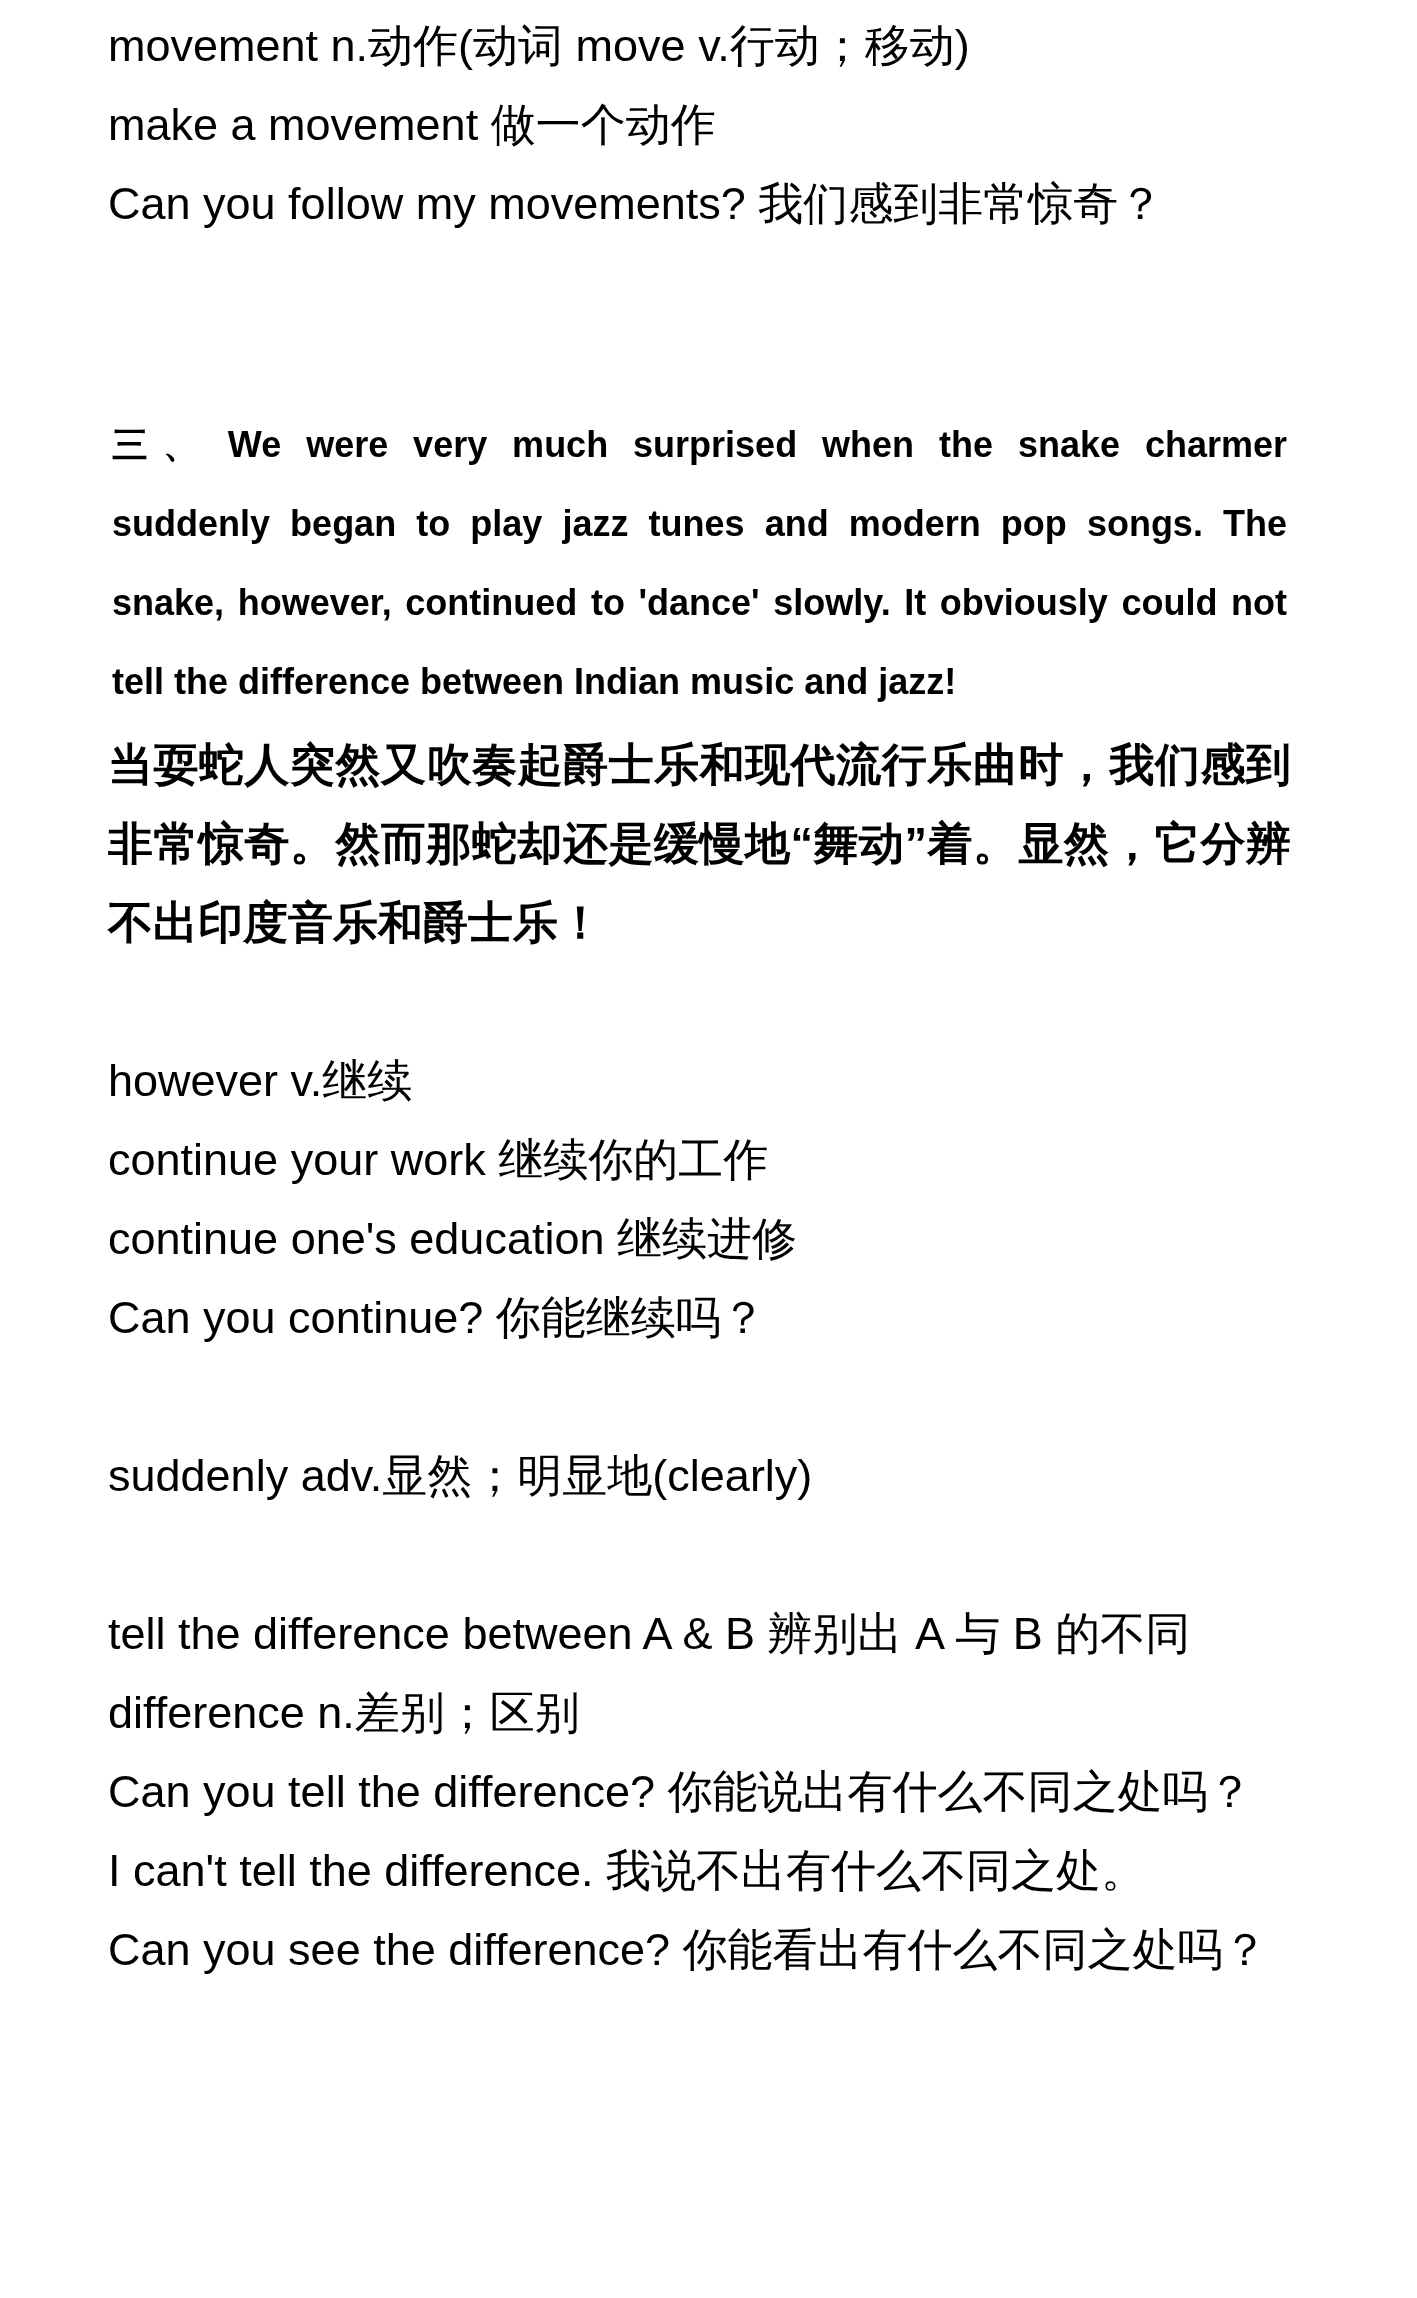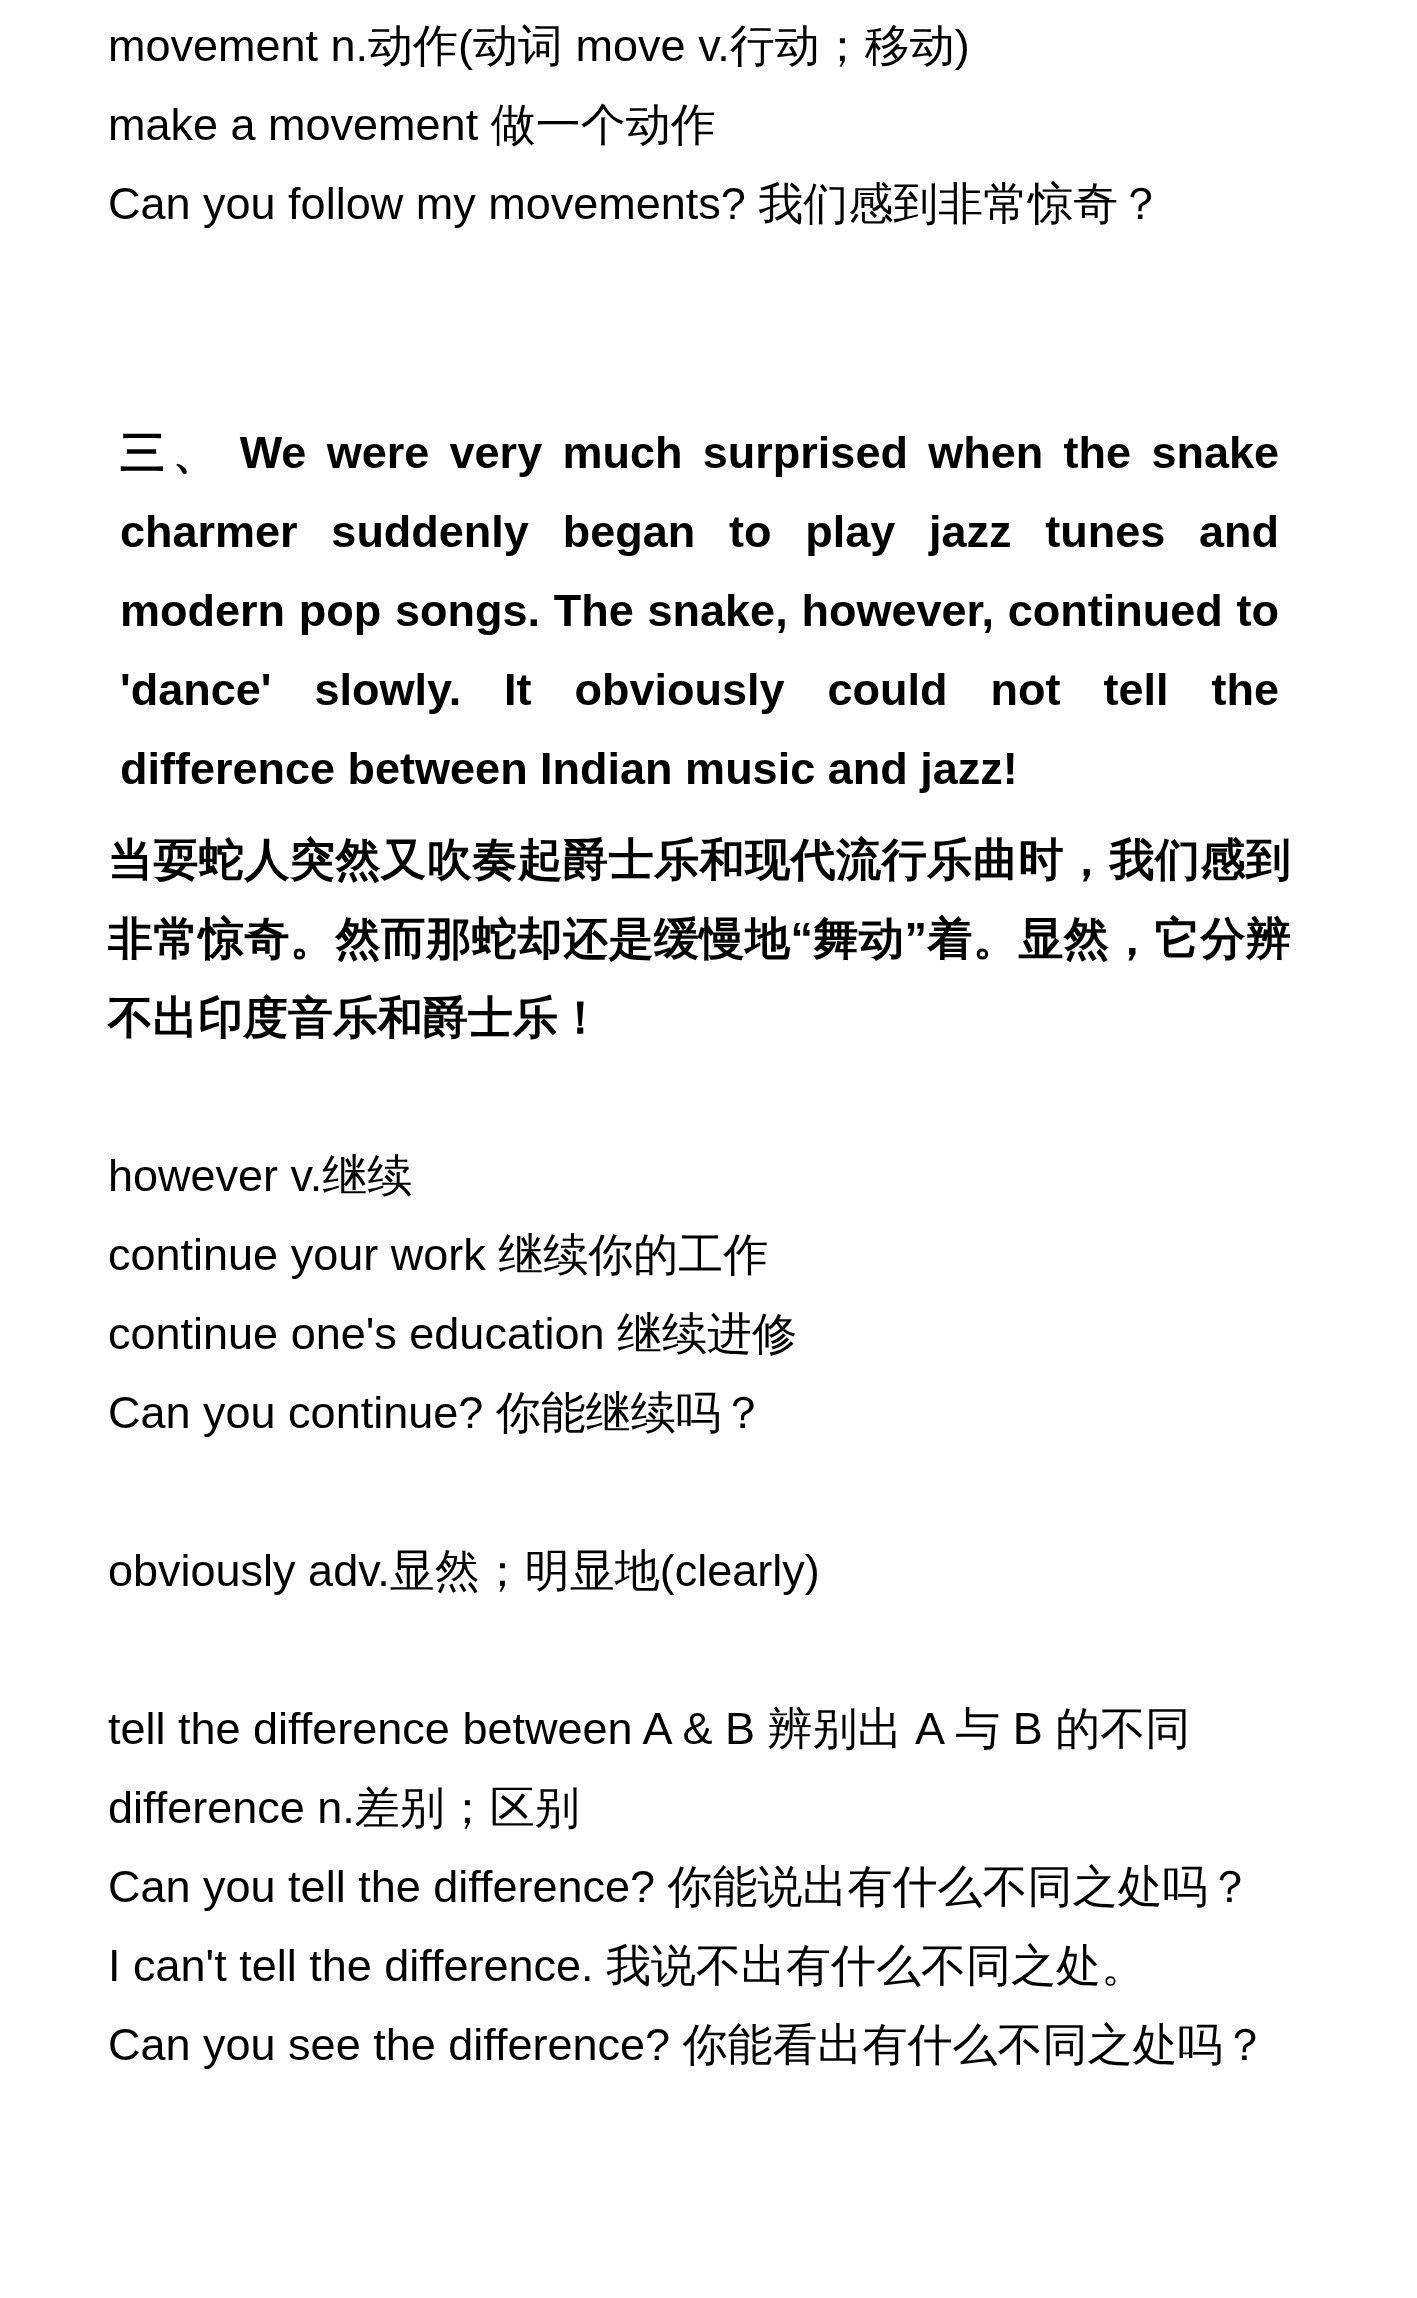--- a/index.html
+++ b/index.html
@@ -25,26 +25,26 @@
     font-size: 45px;
     line-height: 79px;
     height: 79px;
     white-space: nowrap;
     margin: 0;
   }
   .blank {
     height: 79px;
   }
   .bold-para {
-    font-size: 45px;
+    font-size: 36px;
     line-height: 79px;
     font-weight: bold;
     text-align: justify;
     text-align-last: left;
-    margin: 12px;
+    margin: 4px;
     word-spacing: 0;
   }
   .bold-para-cn {
     font-size: 45px;
     line-height: 79px;
     font-weight: bold;
     text-align: justify;
     margin: 0;
     letter-spacing: 0;
   }
@@ -75,21 +75,21 @@
   <section>
     <p class="line">however v.继续</p>
     <p class="line">continue your work  继续你的工作</p>
     <p class="line">continue one's education  继续进修</p>
     <p class="line">Can you continue?  你能继续吗？</p>
   </section>
 
   <div class="blank"></div>
 
   <section>
-    <p class="line">obviously adv.显然；明显地(clearly)</p>
+    <p class="line">suddenly adv.显然；明显地(clearly)</p>
   </section>
 
   <div class="blank"></div>
 
   <section>
     <p class="line">tell the difference between A &amp; B  辨别出 A 与 B 的不同</p>
     <p class="line">difference n.差别；区别</p>
     <p class="line">Can you tell the difference?  你能说出有什么不同之处吗？</p>
     <p class="line">I can't tell the difference.  我说不出有什么不同之处。</p>
     <p class="line">Can you see the difference?  你能看出有什么不同之处吗？</p>

